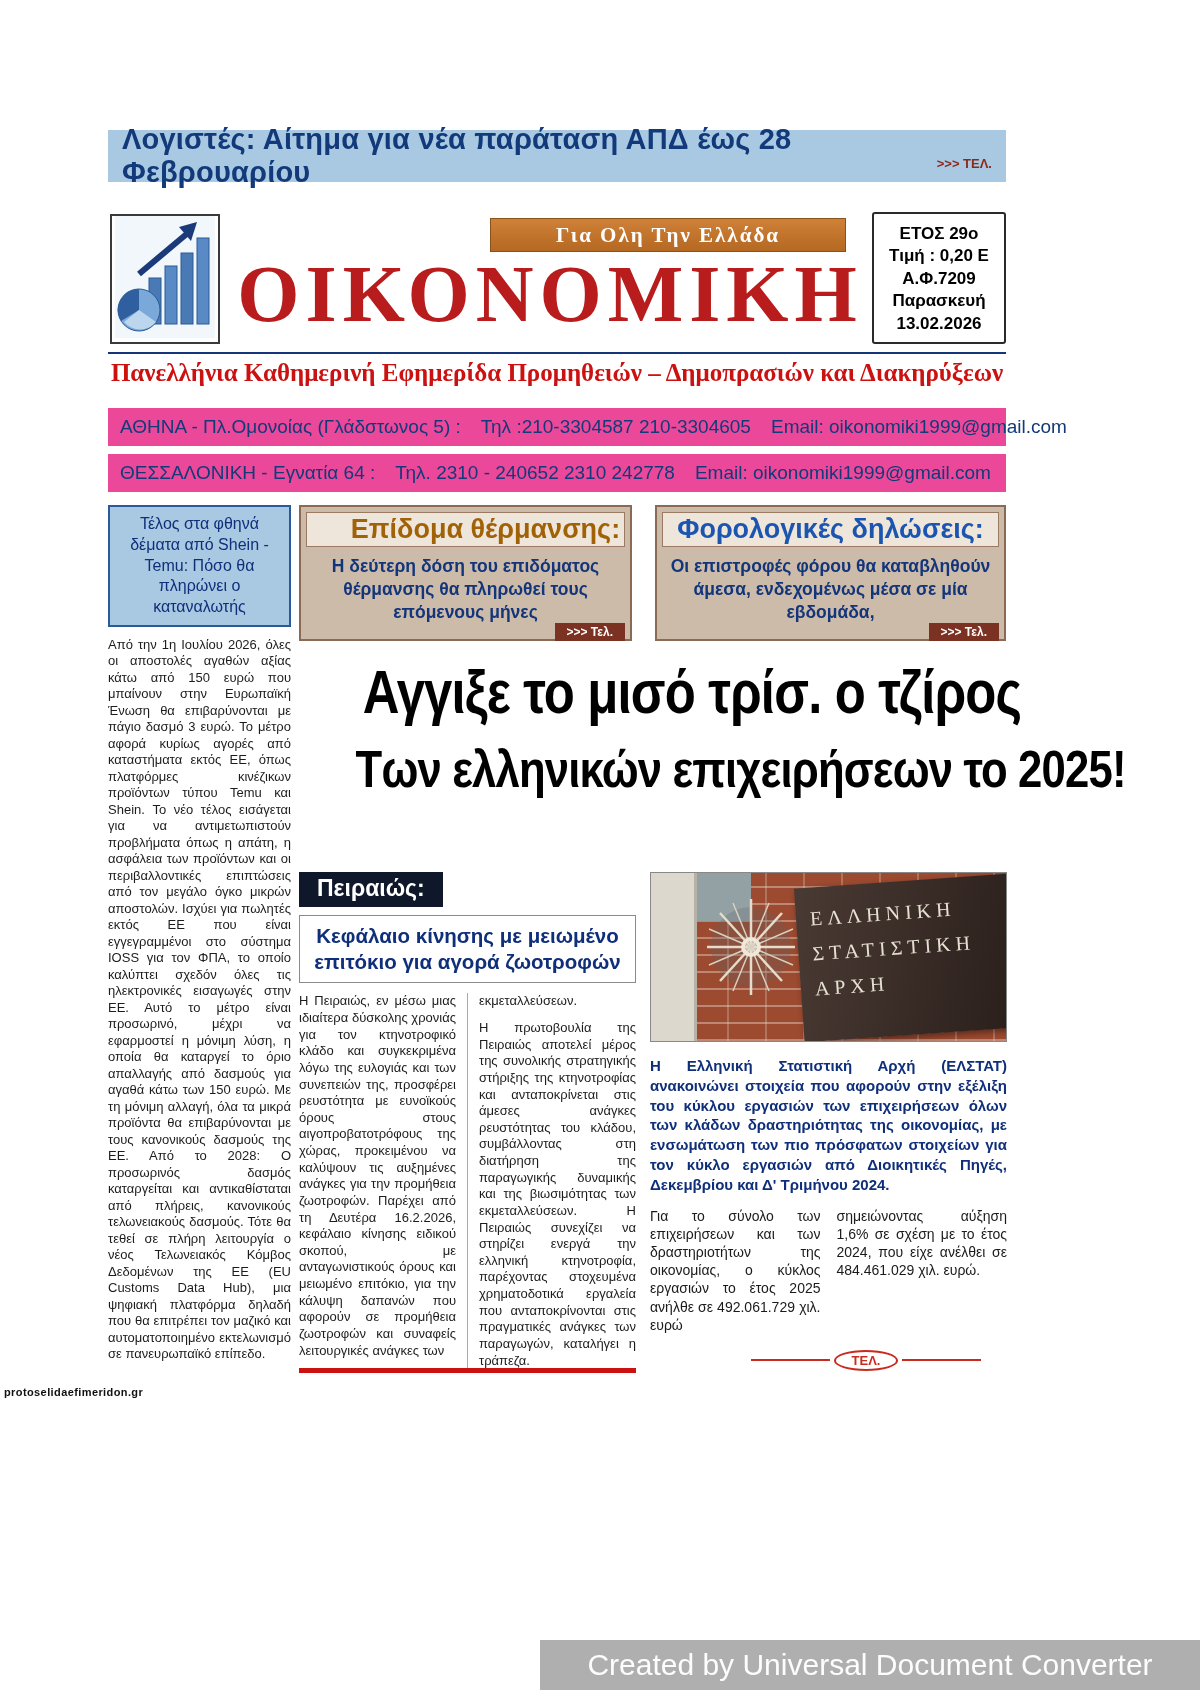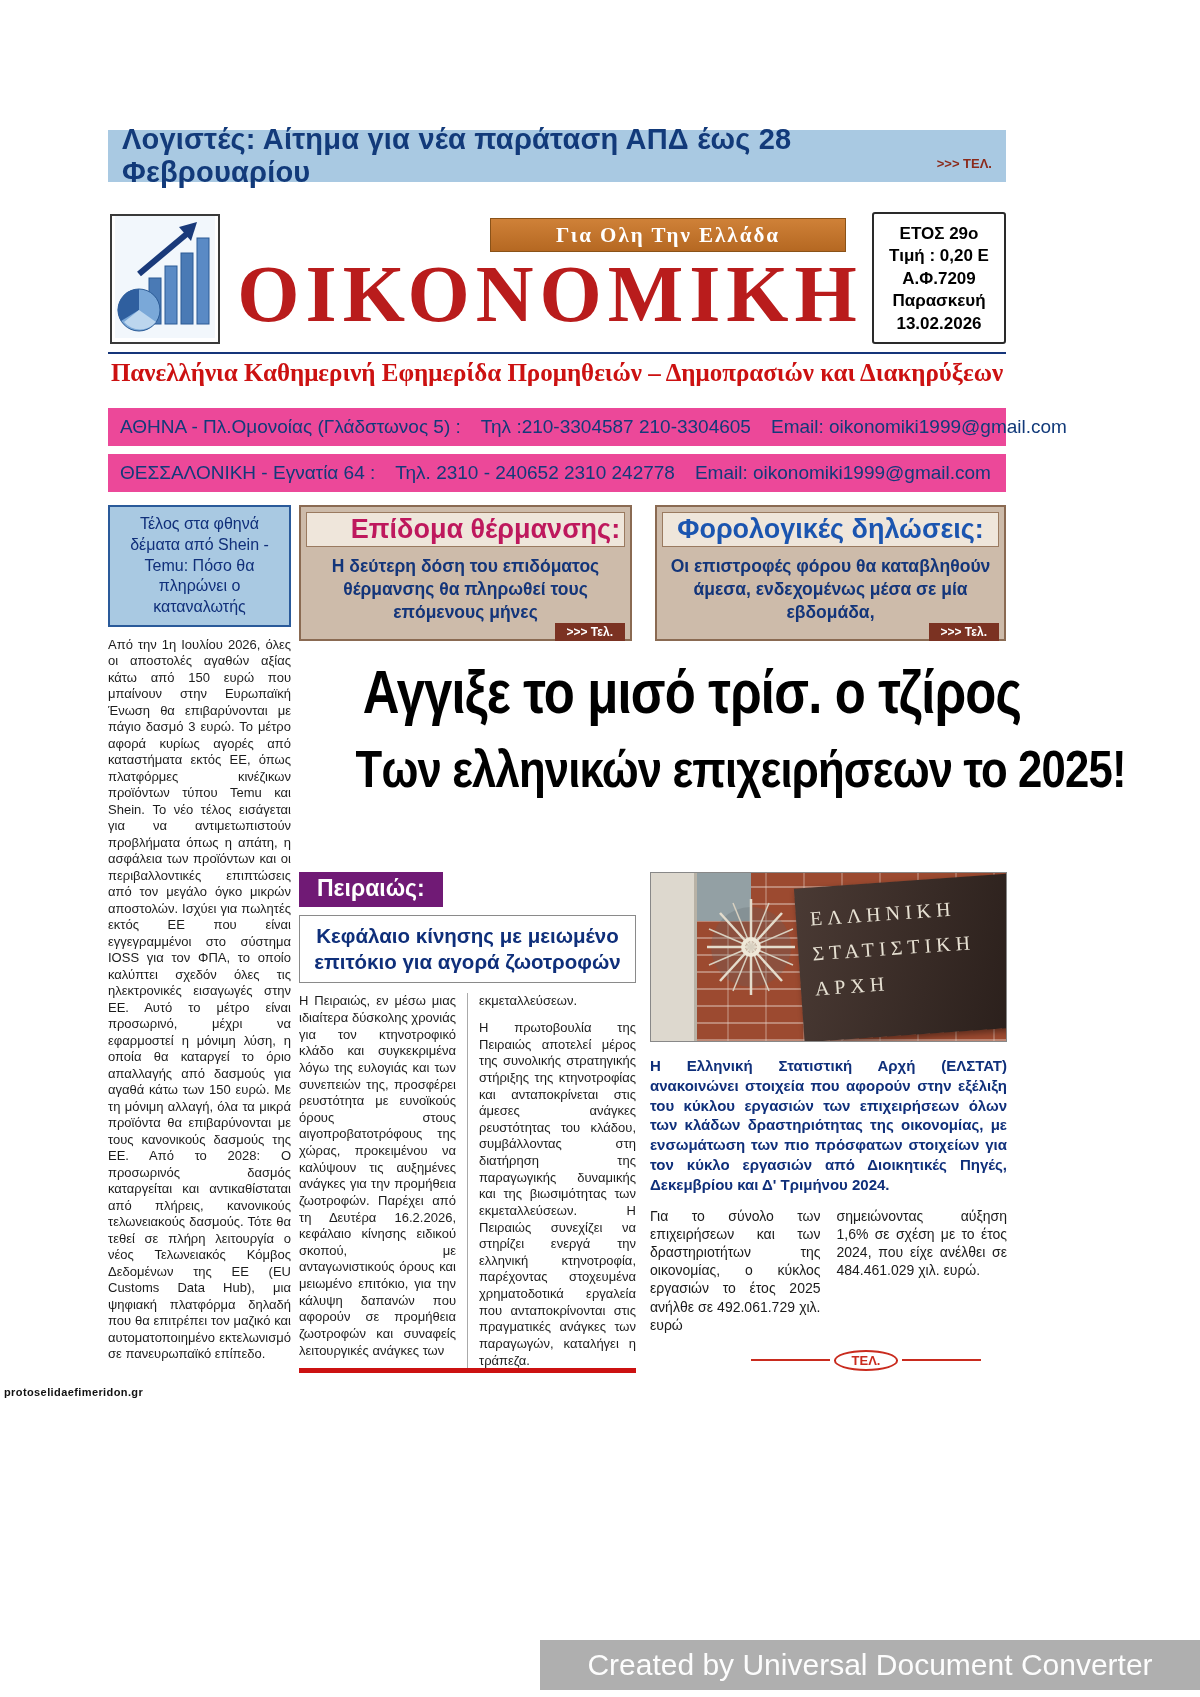--- a/index.html
+++ b/index.html
@@ -47,37 +47,37 @@
   .sidebar-body { margin-top:10px; font-size:13px; line-height:1.27; text-align:justify; color:#1c1c1c; }
 
   
   .teasers { left:299px; top:505px; width:707px; display:flex; gap:23px; }
   .teaser { background:#cdbbaa; border:2px solid #8a6a52; padding:5px 5px 4px;
     height:136px; display:flex; flex-direction:column; }
   .teaser-1 { flex:0 0 333px; }
   .teaser-2 { flex:1; }
   .teaser-title { background:#efe6db; border:1px solid #9a7a60; text-align:center;
     font-weight:bold; font-size:27px; padding:1px 0; }
-  .teaser-1 .teaser-title { color:#be185d;padding-left:40px; }
+  .teaser-1 .teaser-title { color:#a16207;padding-left:40px; }
   .teaser-2 .teaser-title { color:#1b55b0; }
   .teaser-body { padding:8px 4px 0; text-align:center; color:#13357a; font-weight:bold;
     font-size:17.5px; line-height:1.3; }
   .teaser-more { align-self:flex-end; margin-top:auto; background:#7b3222; color:#fff;
     font-size:12px; font-weight:bold; padding:2px 12px; border:none; cursor:pointer; }
 
   
   .headline { left:299px; top:650px; width:707px; text-align:center; color:#000; font-weight:bold; }
   .headline-l1 { display:block; font-size:62px; line-height:1.35; white-space:nowrap;
     transform:scaleX(.82); transform-origin:center; letter-spacing:-1px; }
   .headline-l2 { display:block; font-size:52px; line-height:1.35; white-space:nowrap;
     transform:scaleX(.84); transform-origin:center; letter-spacing:-1px; }
 
   
   .piraeus { left:299px; top:872px; width:337px; }
-  .kicker { display:inline-block; background:#701a75; color:#fff; font-weight:bold;
+  .kicker { display:inline-block; background:#0f172a; color:#fff; font-weight:bold;
     font-size:23px; padding:3px 18px 5px; }
   .p-title { margin-top:8px; border:1px solid #8a8a8a; padding:7px 4px; text-align:center;
     color:#0f2f7a; font-weight:bold; font-size:20.5px; line-height:1.28; }
   .p-cols { margin-top:10px; display:flex; }
   .p-col { flex:1; font-size:13px; line-height:1.28; text-align:justify; color:#1c1c1c; }
   .p-col-2 { border-left:1px solid #aaa; margin-left:11px; padding-left:11px; }
   .p-col-2 .para2 { margin-top:10px; }
 
   
   .elstat { left:650px; top:872px; width:357px; }

